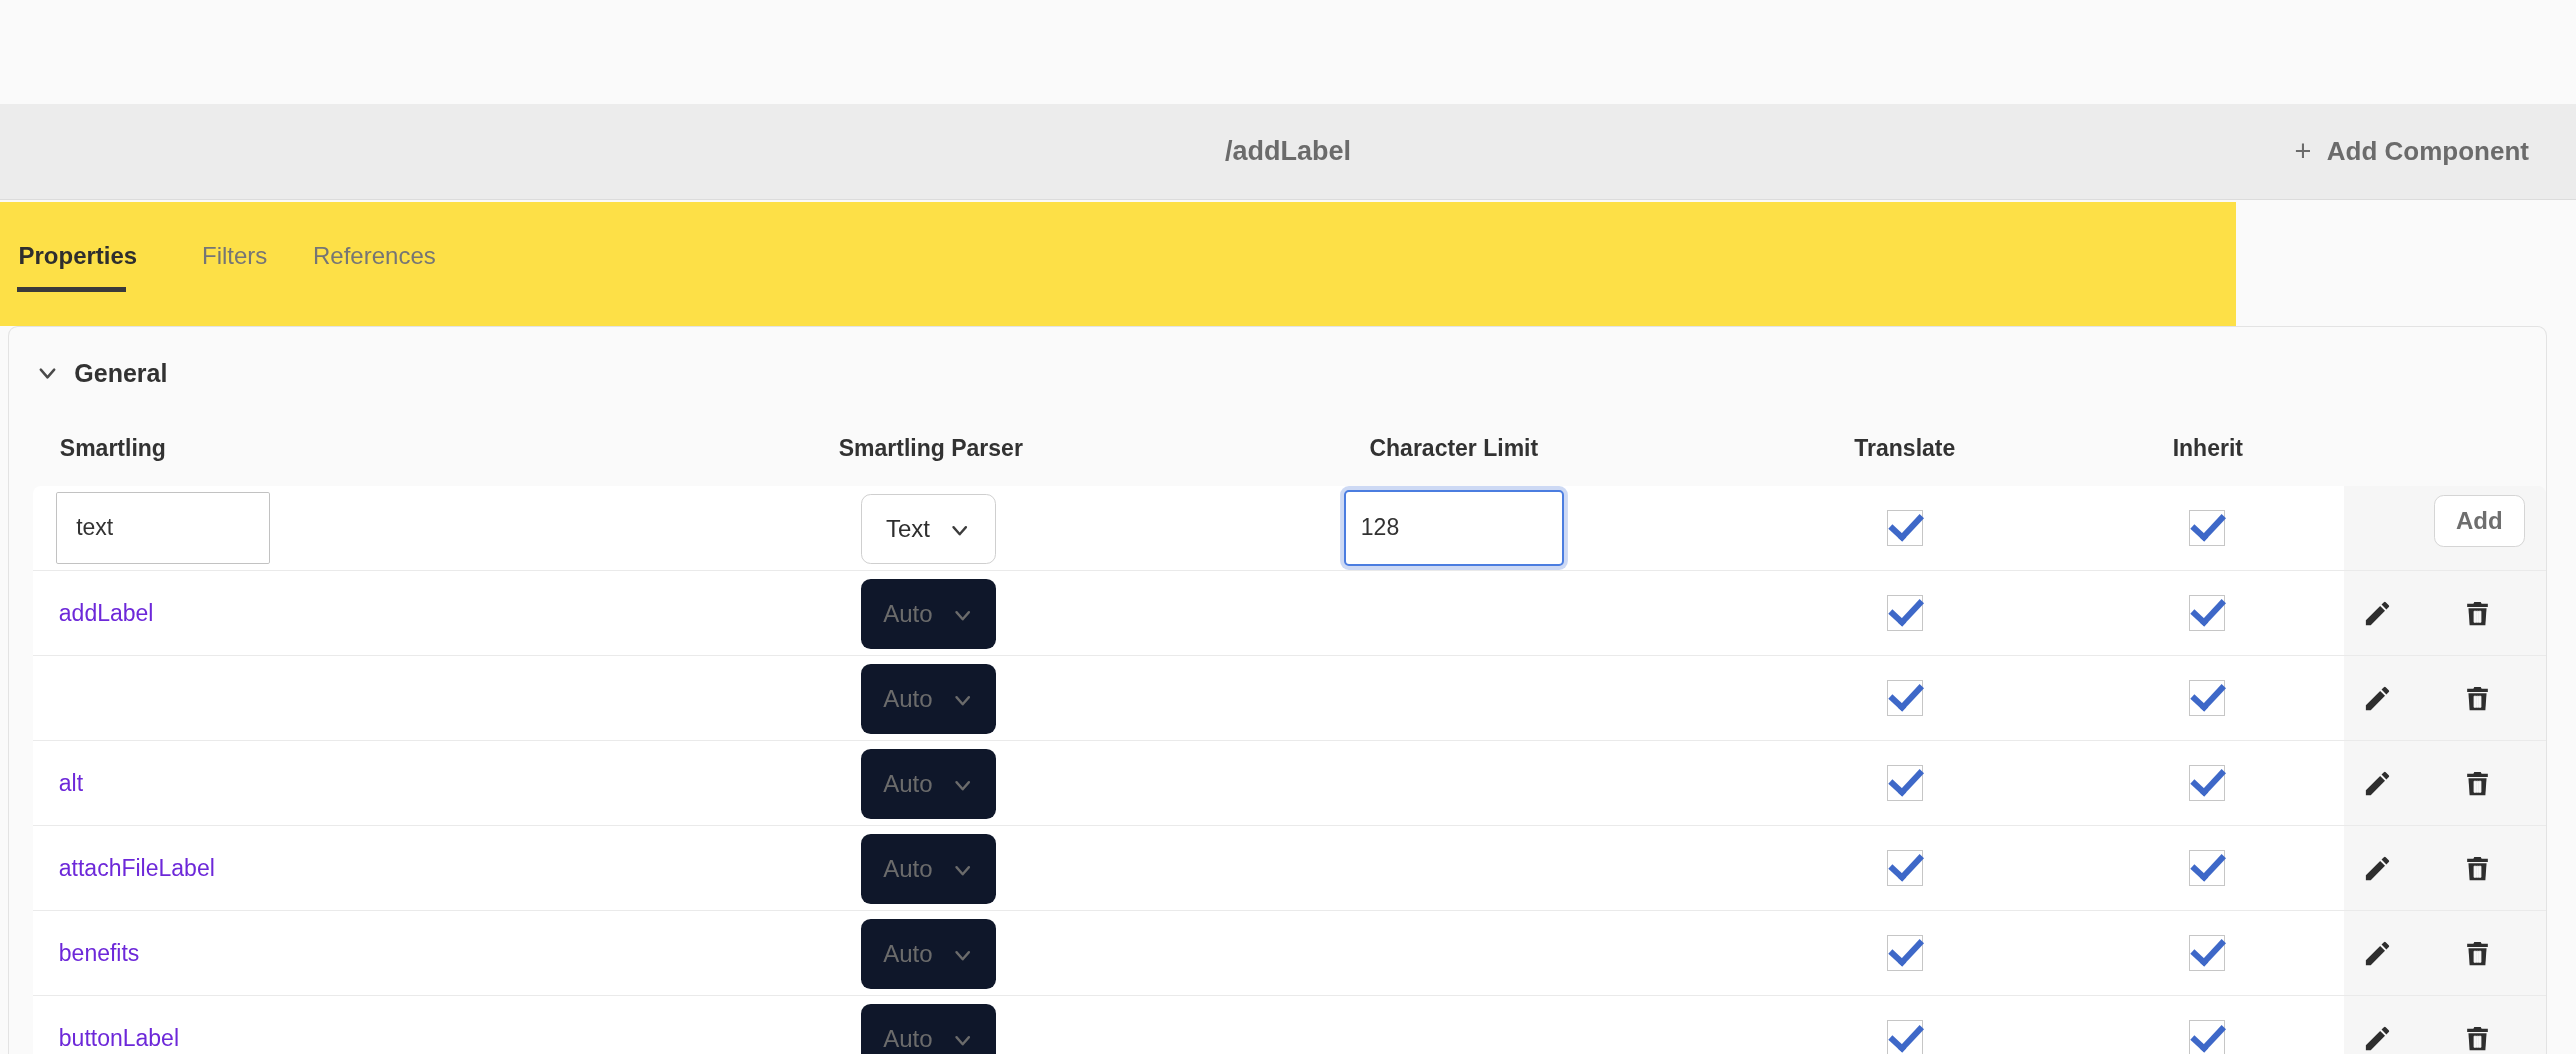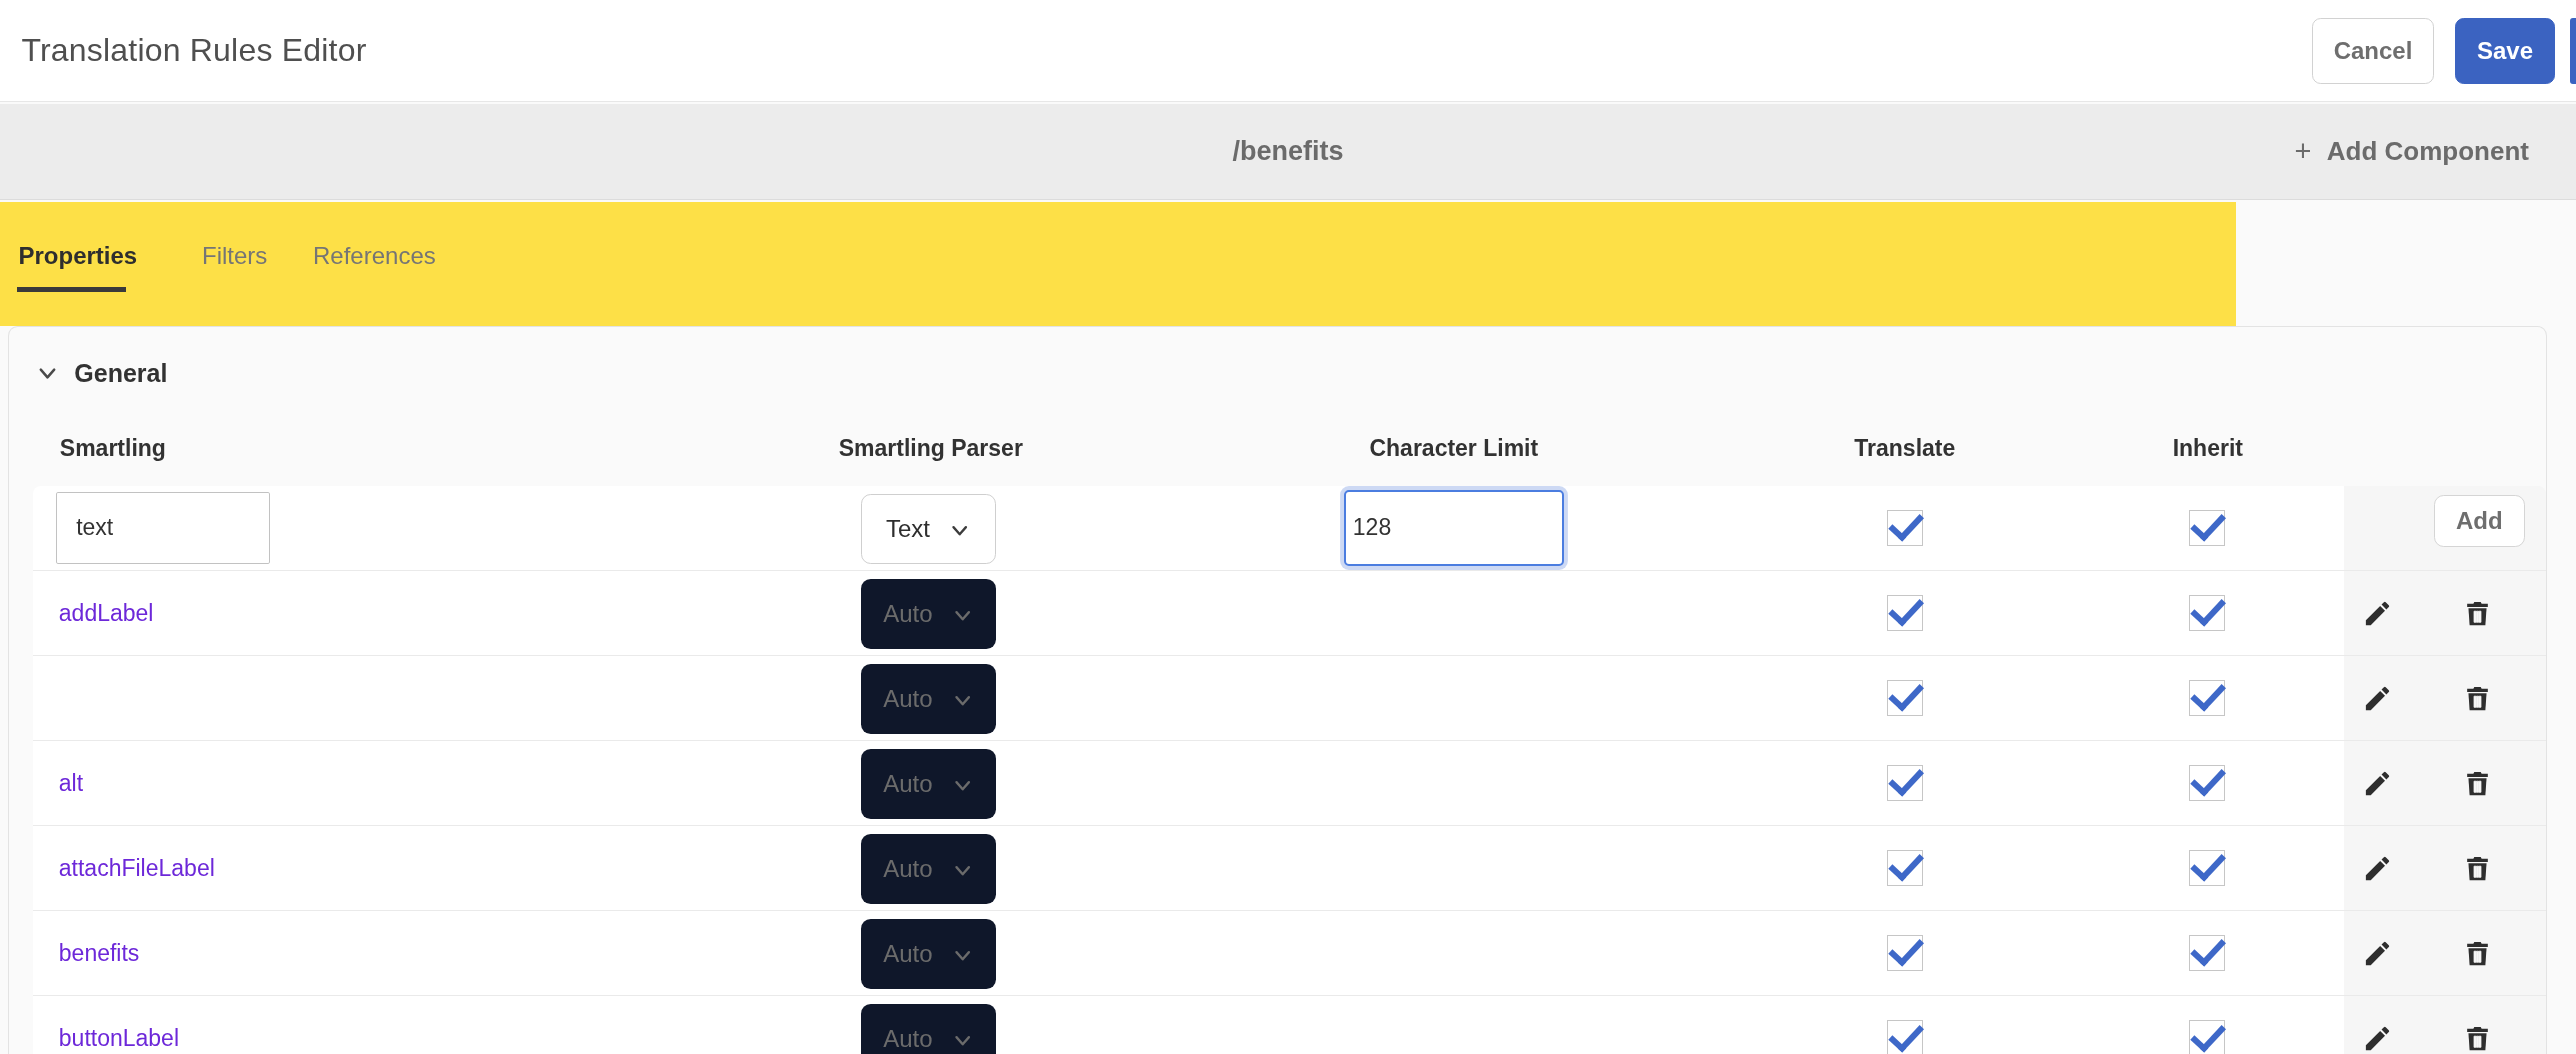--- a/index.html
+++ b/index.html
@@ -109,21 +109,21 @@
   }
   .text-input {
     position:absolute; left:23px; top:5.8px; width:214px; height:72px;
     border:1.9px solid #c2c2c2; border-radius:1.9px; background:#fff;
     font-family:inherit; font-size:23px; color:#323232; padding:0 19.4px; outline:none;
   }
   .charlimit-input {
     position:absolute; left:1311px; top:3.9px; width:220px; height:76px;
     border:2.9px solid #4b7de0; border-radius:4.9px; background:#fff;
     box-shadow:0 0 0 3.9px rgba(90,130,220,0.30);
-    font-family:inherit; font-size:23px; color:#323232; padding:0 7px; outline:none;
+    font-family:inherit; font-size:23px; color:#323232; padding:0 15px; outline:none;
   }
   .dropdown {
     position:absolute; left:828px; top:7.8px; width:135px; height:70px;
     border-radius:9.7px; cursor:pointer;
     display:flex; align-items:center; justify-content:center; gap:19.4px;
     font-size:24px;
   }
   .dropdown.enabled { background:#fff; border:1.9px solid #cfcfcf; color:#2e2e2e; }
   .dropdown.disabled { background:#0f172a; border:none; color:#6b6b6b; }
   .dropdown .chev-svg { width:21.4px; height:21.4px; margin-top:2.9px; }
@@ -152,29 +152,23 @@
   }
   .icon-pencil { left:2329px; }
   .icon-trash  { left:2429px; }
   .icon-btn svg { width:31px; height:31px; fill:#2e2e2e; }
 </style>
 </head>
 <body>
 
 <div id="app">
 
-  <div class="topbar">
-    <div class="page-title">Translation Rules Editor</div>
-    <div class="btn btn-cancel">Cancel</div>
-    <div class="btn btn-save">Save</div>
-    <div class="btn-sliver"></div>
-  </div>
 
   <div class="pathbar">
-    <div class="path-label">/benefits</div>
+    <div class="path-label">/addLabel</div>
     <div class="add-component">
       <span class="plus-glyph">+</span>
       <span>Add Component</span>
     </div>
   </div>
 
   <div class="tabs">
     <div class="tab tab-properties active">Properties</div>
     <div class="tab tab-filters">Filters</div>
     <div class="tab tab-references">References</div>

